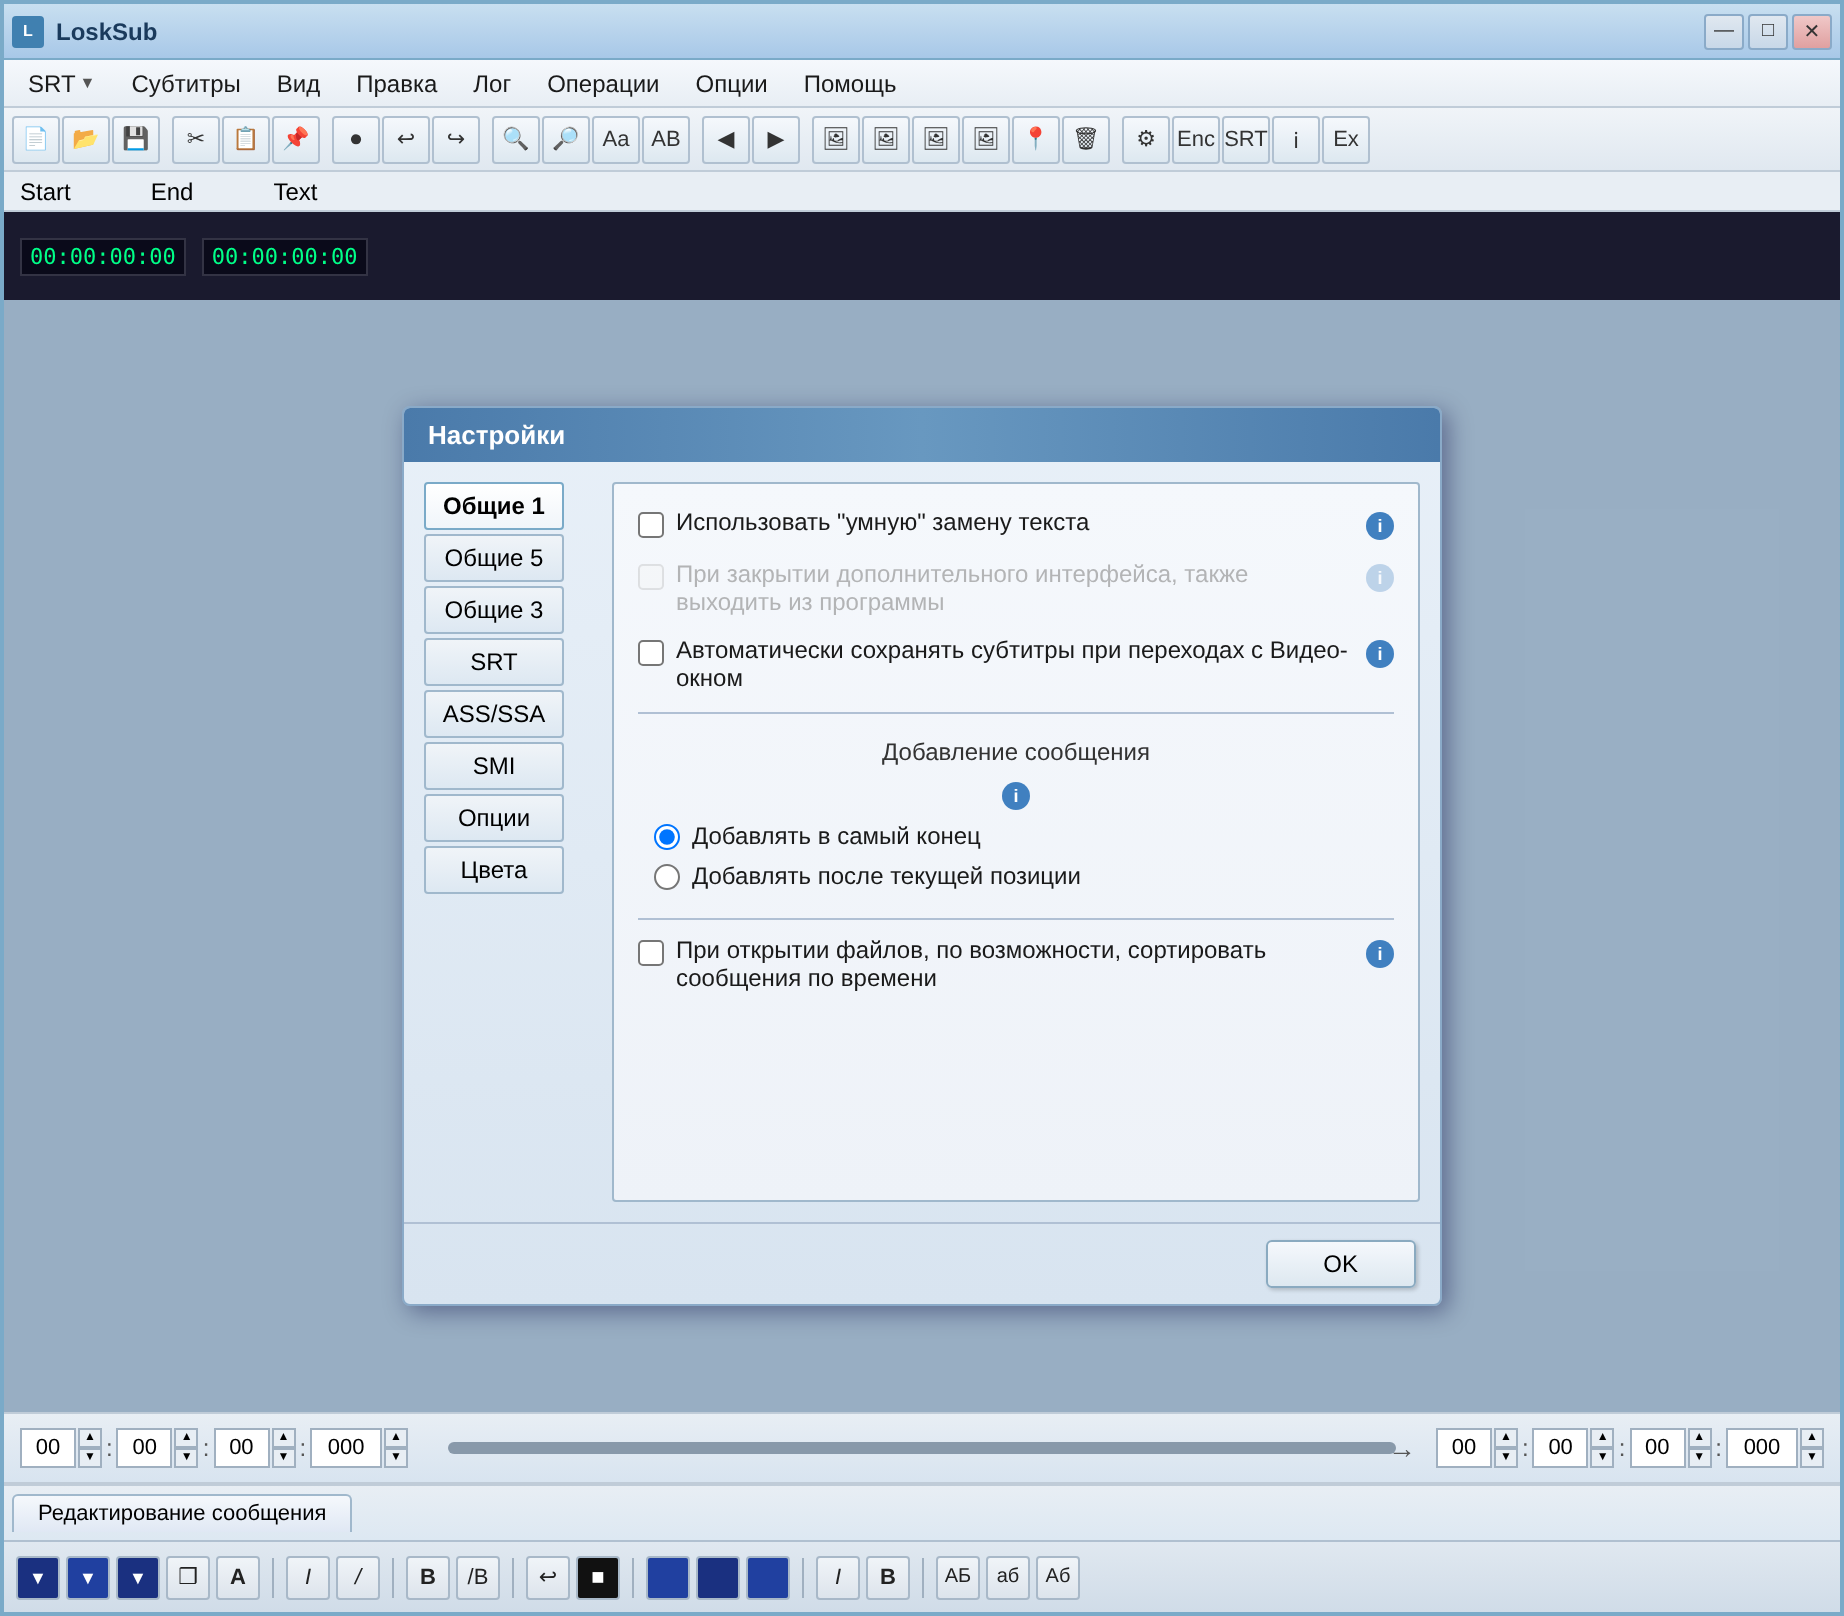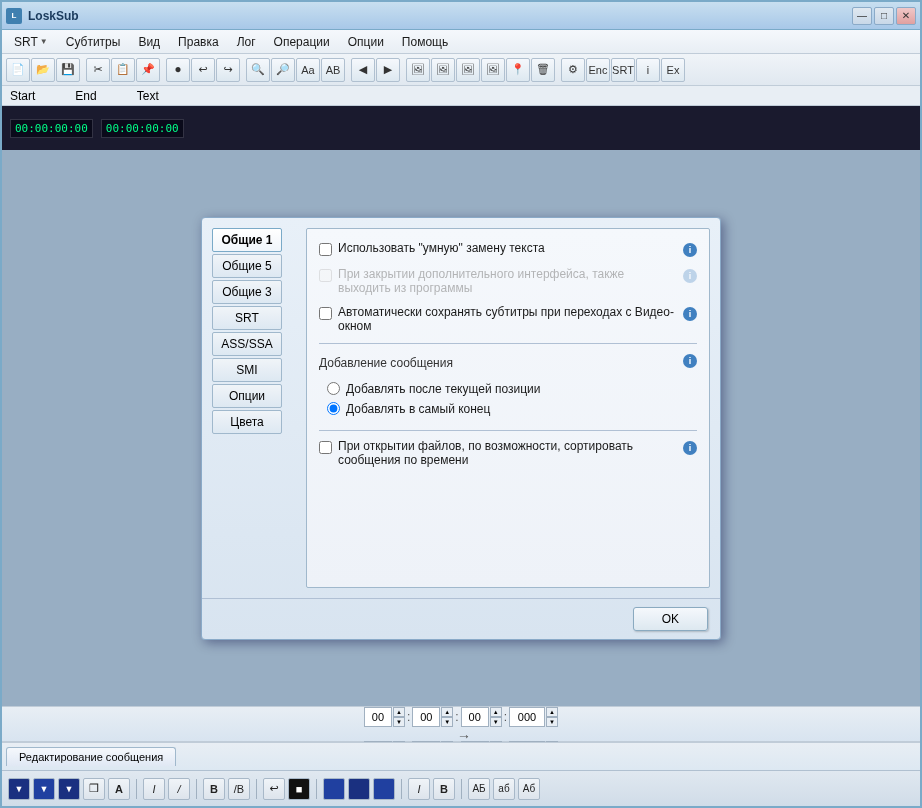--- a/index.html
+++ b/index.html
@@ -128,21 +128,20 @@
     
     #time-bar {
       background: linear-gradient(to bottom, #e8eef4, #d8e4f0);
       height: 36px;
       display: flex;
       align-items: center;
       padding: 0 8px;
       border-top: 1px solid #c0ccd8;
       border-bottom: 1px solid #c0ccd8;
       gap: 4px;
-      flex-direction: column;
     }
     .time-input-group {
       display: flex;
       align-items: center;
       gap: 1px;
     }
     .time-input {
       width: 28px; height: 20px;
       border: 1px solid #a0b0c0;
       background: white;
@@ -326,22 +325,24 @@
     .settings-radio {
       cursor: pointer;
     }
     .settings-divider {
       border: none;
       border-top: 1px solid #b0c0d4;
       margin: 8px 0;
     }
     .group-header {
       display: flex;
+      align-items: center;
       justify-content: space-between;
       margin-bottom: 6px;
+      flex-direction: column;
     }
     #settings-footer {
       display: flex;
       justify-content: flex-end;
       padding: 8px 12px;
       border-top: 1px solid #b0c0d4;
     }
     #ok-button {
       background: linear-gradient(to bottom, #f5f8fc, #dde8f0);
       border: 1px solid #8aaac0;
@@ -462,20 +463,23 @@
     <span class="timeline-time">00:00:00:00</span>
     <span class="timeline-time">00:00:00:00</span>
   </div>
 
   <div id="content-area">
     <div id="watermark">Cor</div>
 
     <div id="dialog-overlay">
       <div id="settings-dialog">
 
+        <div id="settings-title">
+          <span>Настройки</span>
+        </div>
 
         <div id="settings-body">
 
           <div id="settings-sidebar">
             <div class="settings-tab active">
               <span>Общие 1</span>
             </div>
             <div class="settings-tab">
               <span>Общие 5</span>
             </div>
@@ -521,26 +525,26 @@
             </div>
 
             <hr class="settings-divider">
 
             <div class="group-header">
               <span class="settings-group-label">Добавление сообщения</span>
               <div class="info-icon">i</div>
             </div>
             <div class="settings-radio-group">
               <div class="settings-radio-row">
+                <input type="radio" name="add_pos" class="settings-radio" checked="" style="">
+                <span class="settings-label">Добавлять в самый конец</span>
+              </div>
+              <div class="settings-radio-row">
                 <input type="radio" name="add_pos" class="settings-radio" style="">
                 <span class="settings-label">Добавлять после текущей позиции</span>
-              </div>
-              <div class="settings-radio-row">
-                <input type="radio" name="add_pos" class="settings-radio" checked="" style="">
-                <span class="settings-label">Добавлять в самый конец</span>
               </div>
             </div>
 
             <hr class="settings-divider" style="margin-top:14px">
 
             <div class="settings-row">
               <input type="checkbox" class="settings-checkbox" style="">
               <span class="settings-label">При открытии файлов, по возможности, сортировать сообщения по времени</span>
               <div class="info-icon">i</div>
             </div>

